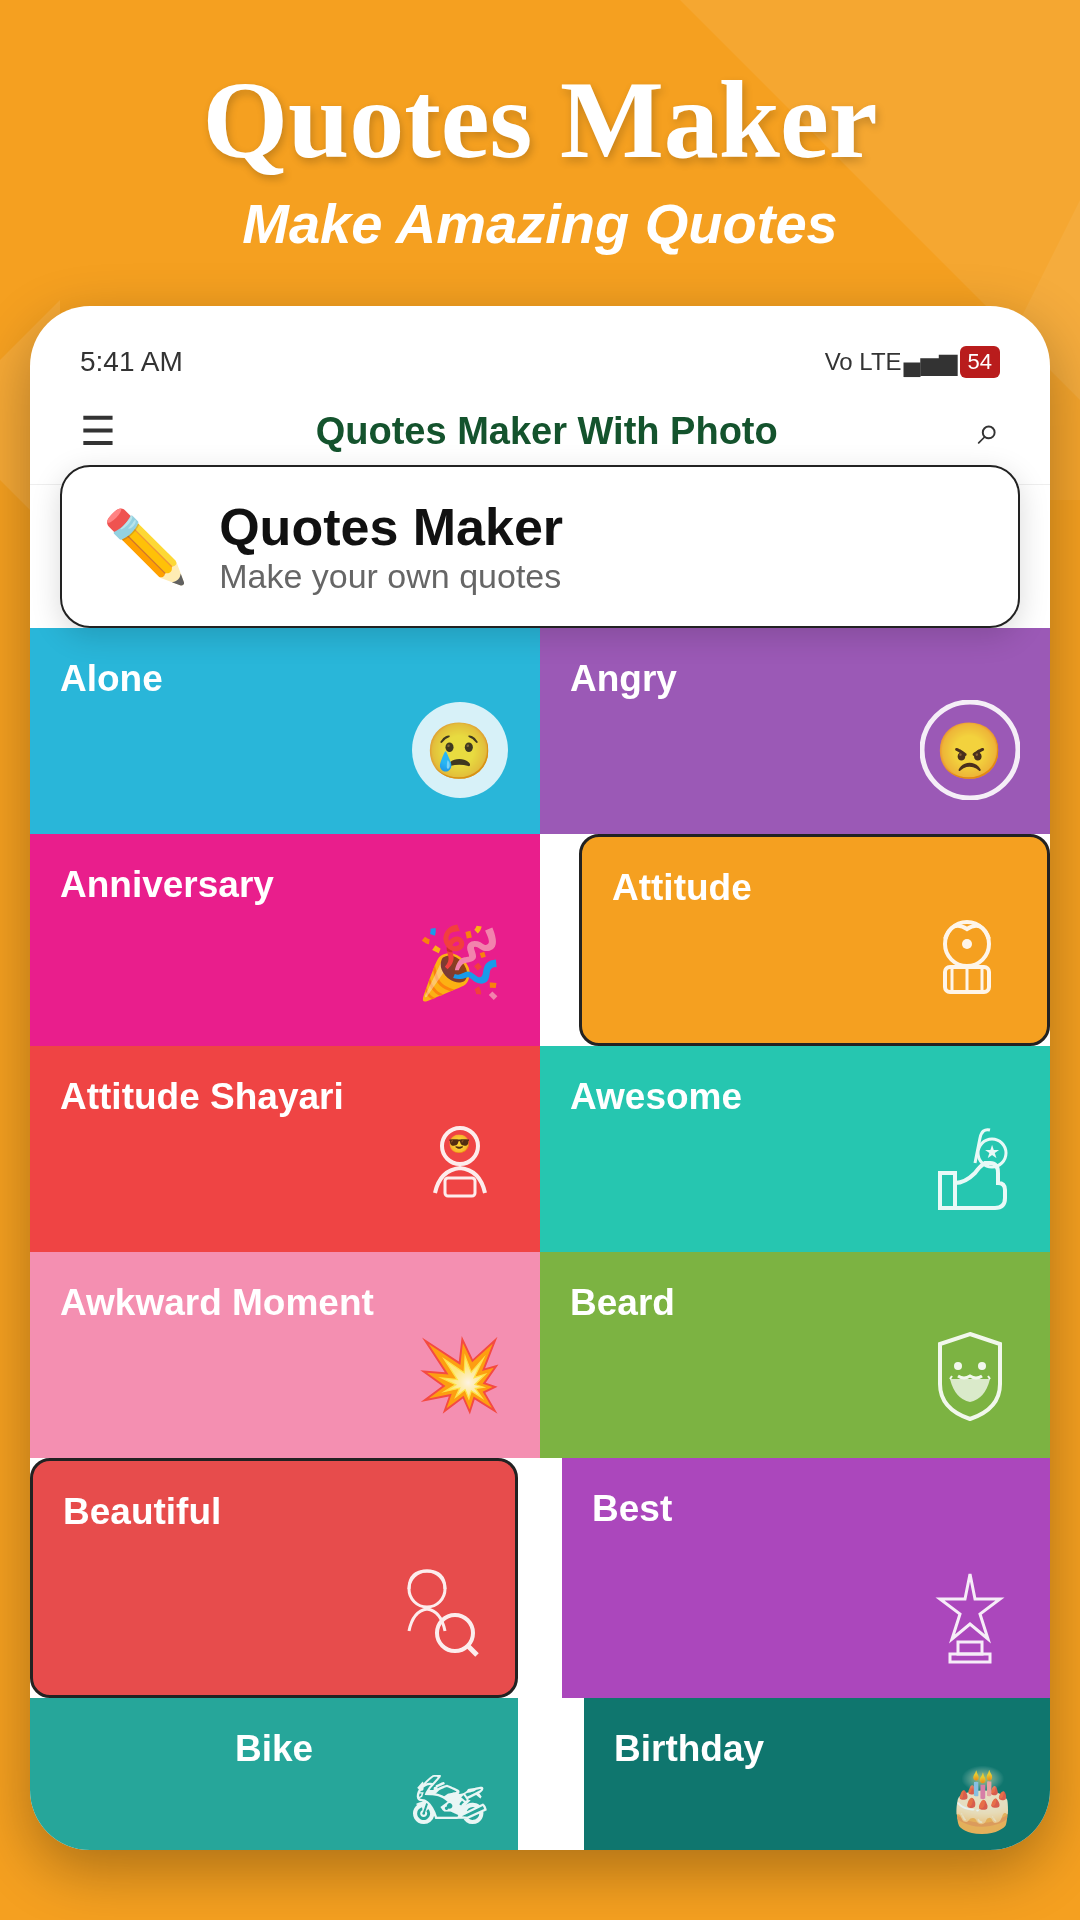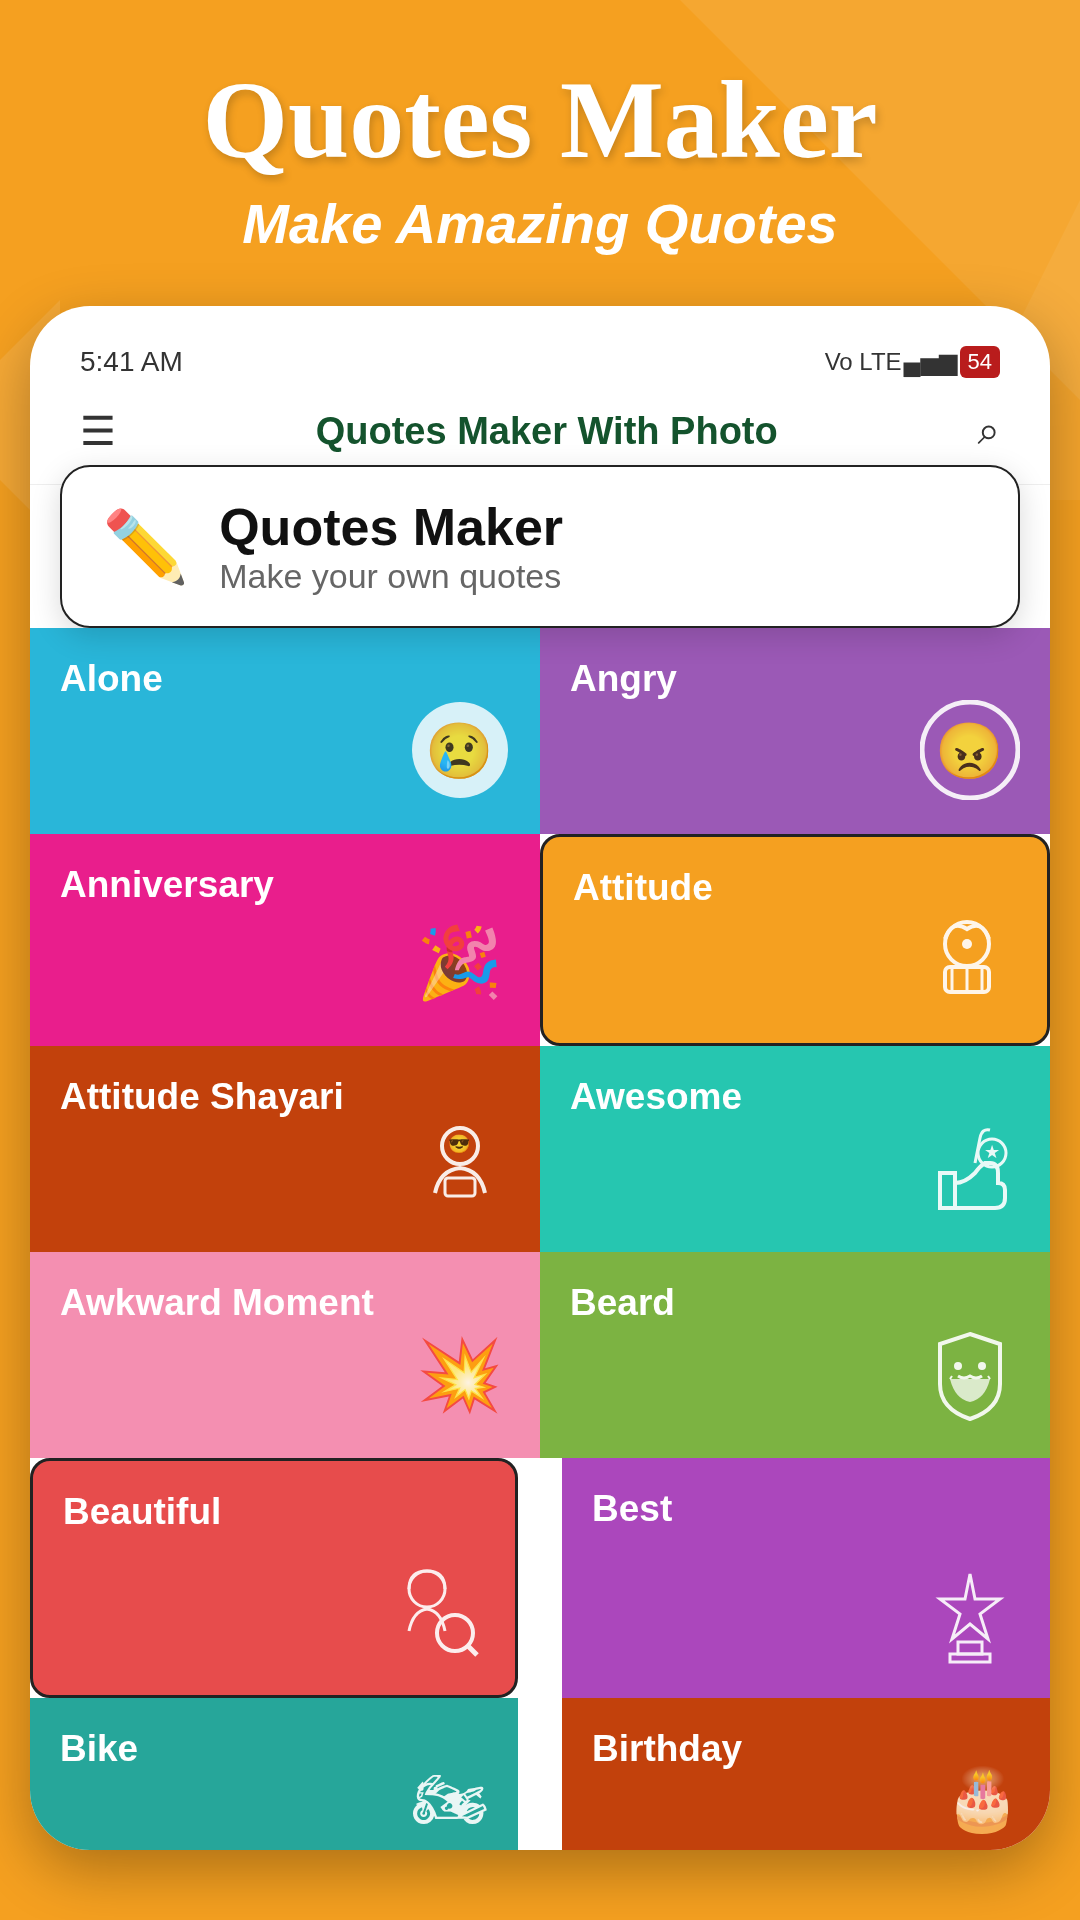--- a/index.html
+++ b/index.html
@@ -171,28 +171,28 @@
       min-height: 200px;
       display: flex;
       flex-direction: column;
       justify-content: space-between;
       overflow: hidden;
     }
 
     .cat-card.alone { background: #29B6D9; }
     .cat-card.angry { background: #9B59B6; }
     .cat-card.anniversary { background: #E91E8C; }
-    .cat-card.attitude { background: #F5A020; border: 3px solid #222; border-radius: 20px; }
-    .cat-card.attitude-shayari { background: #c2410c; }
+    .cat-card.attitude { background: #F5A020; border: 3px solid #222; border-radius: 20px; margin-left: 39px; }
+    .cat-card.attitude-shayari { background: #ef4444; }
     .cat-card.awesome { background: #26C6B0; }
     .cat-card.awkward { background: #F48FB1; }
     .cat-card.beard { background: #7CB342; }
     .cat-card.beautiful { background: #E74C4C; border: 3px solid #222; border-radius: 20px; }
     .cat-card.best { background: #AB47BC; }
-    .cat-card.bike { background: #26A69A; }
+    .cat-card.bike { background: #26A69A; align-items: center; }
     .cat-card.birthday { background: #78909C; }
 
     .cat-label {
       font-size: 37px;
       font-weight: 700;
       color: white;
     }
 
     .cat-emoji {
       font-size: 90px;
@@ -399,21 +399,21 @@
 
     </div>
 
     <div class="bottom-row">
 
       <div class="cat-card bike" style="min-height:140px; background:#26A69A;">
         <span class="cat-label">Bike</span>
         <div class="cat-emoji" style="font-size:60px;">🏍</div>
       </div>
 
-      <div class="cat-card birthday" style="min-height:140px; background:#c2410c;">
+      <div class="cat-card birthday" style="min-height:140px; background:#0f766e;margin-left:22px;">
         <span class="cat-label">Birthday</span>
         <div class="cat-emoji" style="font-size:60px;">🎂</div>
       </div>
 
     </div>
 
   </div>
 </div>
 
 </body></html>

